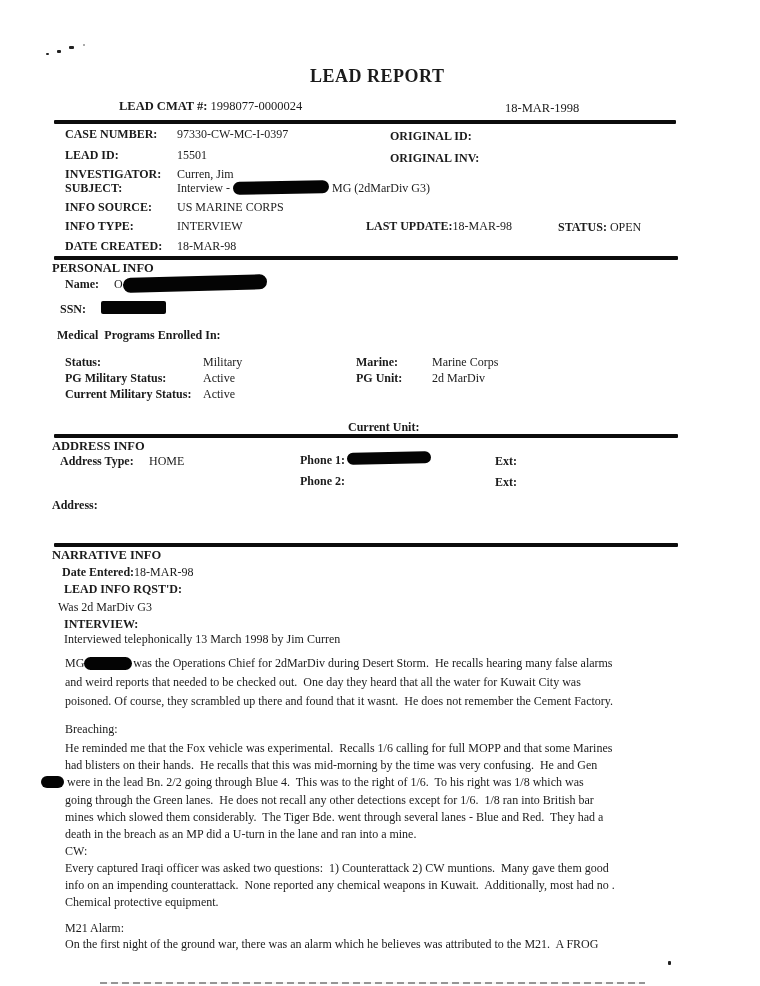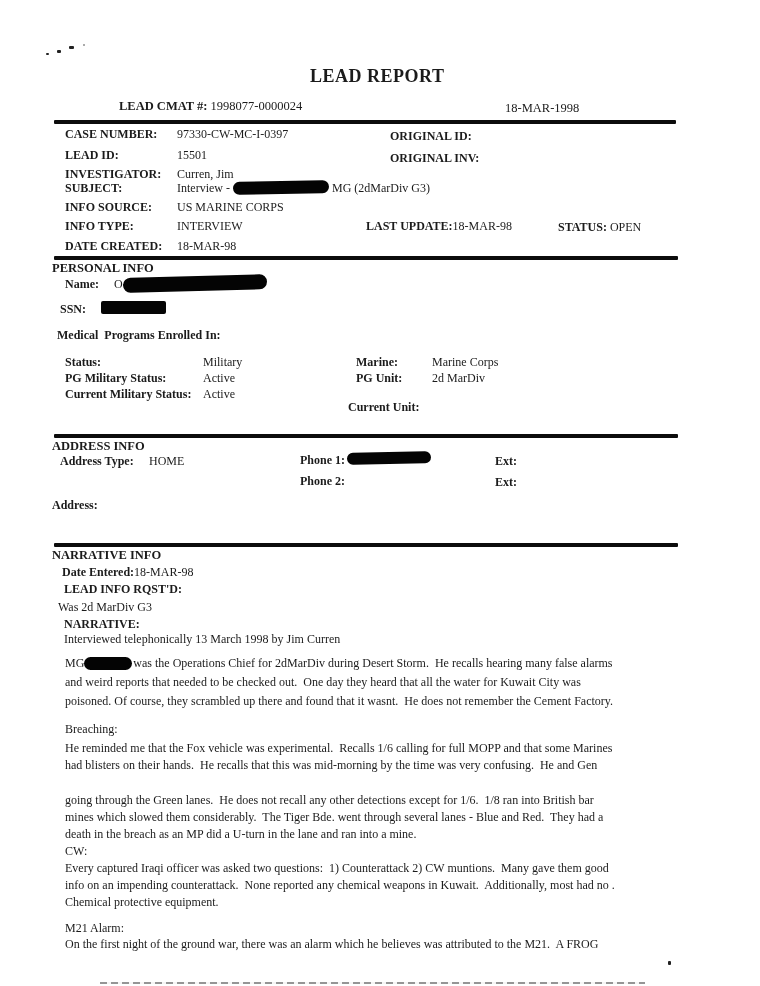--- a/index.html
+++ b/index.html
@@ -80,51 +80,52 @@
   <div class="line b" style="left:57px;top:328px;">Medical  Programs Enrolled In:</div>
 
   <div class="line" style="left:57px;top:355px;"><span class="lab w-per b">Status:</span><span>Military</span></div>
   <div class="line" style="left:348px;top:355px;"><span class="lab w-br b">Marine:</span><span>Marine Corps</span></div>
 
   <div class="line" style="left:57px;top:371px;"><span class="lab w-per b">PG Military Status:</span><span>Active</span></div>
   <div class="line" style="left:348px;top:371px;"><span class="lab w-br b">PG Unit:</span><span>2d MarDiv</span></div>
 
   <div class="line" style="left:57px;top:387px;"><span class="lab w-per b">Current Military Status:</span><span>Active</span></div>
 
-  <div class="line b" style="left:348px;top:400px;">Current Unit:</div>
+  <div class="line b" style="left:348px;top:420px;">Current Unit:</div>
 
   <div class="rule" style="left:54px;top:434px;width:624px;"></div>
   <div class="line md b" style="left:52px;top:439px;">ADDRESS INFO</div>
 
   <div class="line" style="left:52px;top:454px;"><span class="lab w-adr b">Address Type:</span><span>HOME</span></div>
   <div class="line b" style="left:300px;top:453px;">Phone 1:</div>
   <div class="redact abs r-phone"></div>
   <div class="line b" style="left:495px;top:454px;">Ext:</div>
 
   <div class="line b" style="left:300px;top:474px;">Phone 2:</div>
   <div class="line b" style="left:495px;top:475px;">Ext:</div>
 
   <div class="line b" style="left:52px;top:498px;">Address:</div>
 
   <div class="rule" style="left:54px;top:543px;width:624px;"></div>
   <div class="line md b" style="left:52px;top:548px;">NARRATIVE INFO</div>
 
   <div class="line" style="left:62px;top:565px;"><span class="b">Date Entered:</span><span>18-MAR-98</span></div>
   <div class="line b" style="left:64px;top:582px;">LEAD INFO RQST'D:</div>
   <div class="line" style="left:58px;top:600px;">Was 2d MarDiv G3</div>
-  <div class="line b" style="left:64px;top:617px;">NARRATIVE:</div>
+  <div class="line b" style="left:64px;top:617px;">INTERVIEW:</div>
   <div class="line" style="left:64px;top:632px;">Interviewed telephonically 13 March 1998 by Jim Curren</div>
 
   <div class="line" style="left:65px;top:656px;"><span>MG</span><span class="redact r-inline r-mg"></span><span>was the Operations Chief for 2dMarDiv during Desert Storm.  He recalls hearing many false alarms</span></div>
   <div class="line" style="left:65px;top:694px;">poisoned. Of course, they scrambled up there and found that it wasnt.  He does not remember the Cement Factory.</div>
   <div class="line" style="left:65px;top:675px;">and weird reports that needed to be checked out.  One day they heard that all the water for Kuwait City was</div>
 
   <div class="line" style="left:65px;top:722px;">Breaching:</div>
   <div class="line" style="left:65px;top:741px;">He reminded me that the Fox vehicle was experimental.  Recalls 1/6 calling for full MOPP and that some Marines</div>
   <div class="line" style="left:65px;top:758px;">had blisters on their hands.  He recalls that this was mid-morning by the time was very confusing.  He and Gen</div>
+  <div class="line" style="left:65px;top:775px;"><span class="redact r-inline r-gen"></span><span>were in the lead Bn. 2/2 going through Blue 4.  This was to the right of 1/6.  To his right was 1/8 which was</span></div>
   <div class="line" style="left:65px;top:793px;">going through the Green lanes.  He does not recall any other detections except for 1/6.  1/8 ran into British bar</div>
   <div class="line" style="left:65px;top:810px;">mines which slowed them considerably.  The Tiger Bde. went through several lanes - Blue and Red.  They had a</div>
   <div class="line" style="left:65px;top:827px;">death in the breach as an MP did a U-turn in the lane and ran into a mine.</div>
 
   <div class="line" style="left:65px;top:844px;">CW:</div>
   <div class="line" style="left:65px;top:861px;">Every captured Iraqi officer was asked two questions:  1) Counterattack 2) CW muntions.  Many gave them good</div>
   <div class="line" style="left:65px;top:878px;">info on an impending counterattack.  None reported any chemical weapons in Kuwait.  Additionally, most had no .</div>
   <div class="line" style="left:65px;top:895px;">Chemical protective equipment.</div>
 
   <div class="line" style="left:65px;top:921px;">M21 Alarm:</div>

